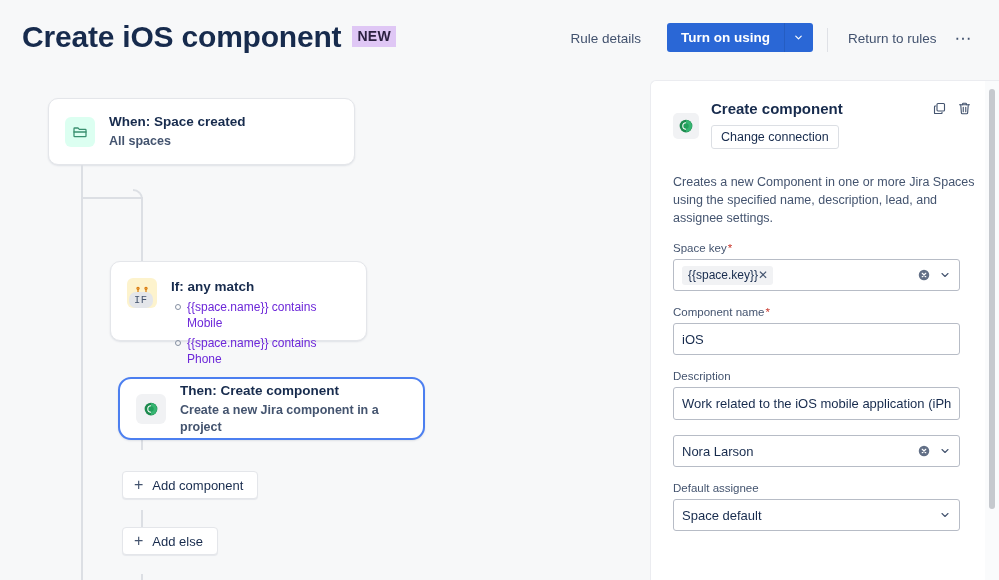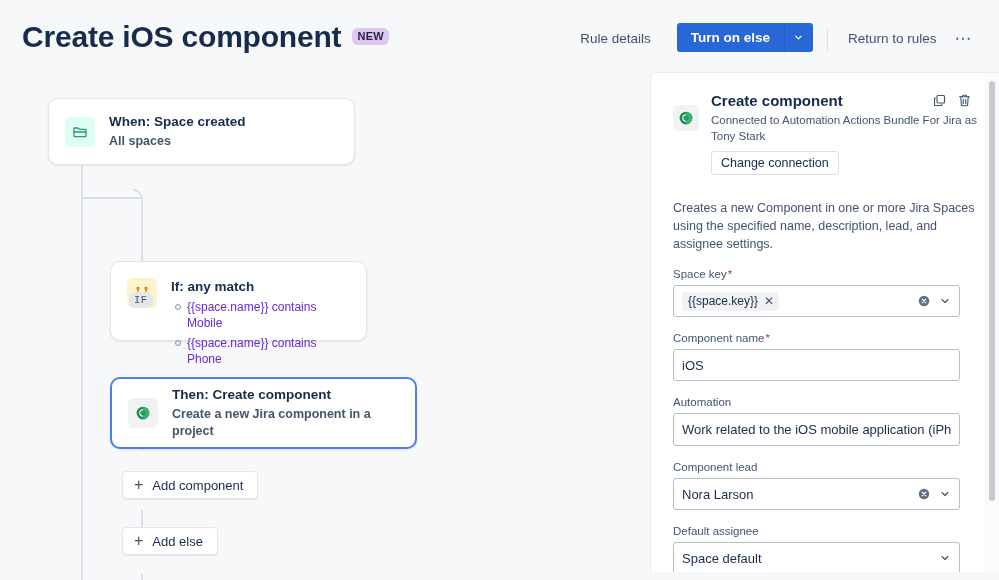--- a/index.html
+++ b/index.html
@@ -22,25 +22,25 @@
   #page-title {
     margin-left: 22px;
     font-size: 30px; font-weight: bold;
     letter-spacing: -0.2px;
     color: #172b4d;
   }
   #new-badge {
     margin-left: 11px;
     background: #dfc7f5;
     color: #2b2040;
-    font-size: 11px;
+    font-size: 14px;
     font-weight: bold;
     letter-spacing: 0.3px;
     padding: 2px 5px 3px 5px;
-    border-radius: 6px;
+    border-radius: 0;
     position: relative; top: -1px;
   }
   #header-actions {
     margin-left: auto;
     display: flex; align-items: flex-end;
     padding-right: 18px;
     gap: 0;
   }
   .hdr-link {
     font-size: 13.5px;
@@ -192,21 +192,21 @@
     font-size: 16px;
     color: #44546f;
     margin-right: 9px;
     font-weight: 300;
     line-height: 1;
   }
 
   
   #panel {
     position: absolute;
-    top: 72px; left: 650px;
+    top: 80px; left: 650px;
     width: 349px; height: 500px;
     background: #ffffff;
     border-top-left-radius: 6px;
     border: 1px solid #ebecf0;
     border-right: none; border-bottom: none;
     overflow: hidden;
   }
   #panel-scroll {
     position: absolute; inset: 0;
     padding: 18px 22px 0 22px;
@@ -281,21 +281,20 @@
     color: #172b4d;
     position: relative;
   }
   .chip {
     background: #f1f2f4;
     border-radius: 3px;
     font-size: 12px;
     color: #172b4d;
     padding: 2px 5px 3px 6px;
     display: flex; align-items: center;
-    gap: 6px;
   }
   .chip-x { color: #44546f; font-size: 12px; cursor: pointer; }
   .input-text { flex: 1; overflow: hidden; white-space: nowrap; }
   .input-controls {
     margin-left: auto;
     display: flex; align-items: center;
     gap: 8px;
     padding-left: 6px;
   }
   .clear-icon, .caret-icon { cursor: pointer; display: flex; }
@@ -319,21 +318,21 @@
 <body>
 
 <div id="header">
   <div id="page-title">Create iOS component</div>
   <div id="new-badge">NEW</div>
 
   <div id="header-actions">
     <div class="hdr-link">Rule details</div>
 
     <div id="turn-on-group">
-      <button id="turn-on-rule">Turn on else</button>
+      <button id="turn-on-rule">Turn on using</button>
       <button id="turn-on-caret">
         <svg width="11" height="11" viewBox="0 0 24 24" fill="none" stroke="#ffffff" stroke-width="2.6" stroke-linecap="round" stroke-linejoin="round">
           <polyline points="6 9 12 15 18 9"></polyline>
         </svg>
       </button>
     </div>
 
     <div id="hdr-divider"></div>
     <div class="hdr-link">Return to rules</div>
     <div id="more-actions">⋯</div>
@@ -377,21 +376,21 @@
     </div>
     <div class="node-text">
       <div class="node-title">If: any match</div>
       <ul class="cond-list">
         <li>{{space.name}} contains Mobile</li>
         <li>{{space.name}} contains Phone</li>
       </ul>
     </div>
   </div>
 
-  <div class="node selected" style="left:110px; top:303px; width:307px; height:72px;">
+  <div class="node selected" style="left:118px; top:303px; width:307px; height:63px;border-radius:13px;">
     <div class="node-icon" style="background:#f1f2f4;">
       <svg width="18" height="18" viewBox="0 0 24 24">
         <circle cx="12" cy="12" r="8.5" fill="#1d8a4e"></circle>
         <circle cx="12" cy="12" r="5" fill="#ffffff"></circle>
         <path d="M12 4a8 8 0 0 1 0 16z" fill="#37b572"></path>
         <circle cx="12" cy="12" r="3.6" fill="#22a05c"></circle>
       </svg>
     </div>
     <div class="node-text">
       <div class="node-title">Then: Create component</div>
@@ -437,21 +436,20 @@
           <div class="panel-icon-btn">
             <svg width="15" height="15" viewBox="0 0 24 24" fill="none" stroke="#44546f" stroke-width="1.8" stroke-linecap="round" stroke-linejoin="round">
               <path d="M4 6h16"></path>
               <path d="M9 6V4.5a1 1 0 0 1 1-1h4a1 1 0 0 1 1 1V6"></path>
               <path d="M6 6l1 13a1.5 1.5 0 0 0 1.5 1.4h7A1.5 1.5 0 0 0 17 19l1-13"></path>
               <path d="M10 10v7M14 10v7"></path>
             </svg>
           </div>
         </div>
 
-        <div id="panel-connected">Connected to Automation Actions Bundle For Jira as Tony Stark</div>
         <button id="change-connection">Change connection</button>
       </div>
     </div>
 
     <div id="panel-desc">Creates a new Component in one or more Jira Spaces using the specified name, description, lead, and assignee settings.</div>
 
     <div class="field">
       <span class="field-label">
         <span>Space key</span><span class="req">*</span>
       </span>
@@ -480,31 +478,28 @@
       <span class="field-label">
         <span>Component name</span><span class="req">*</span>
       </span>
       <div class="input-box">
         <span class="input-text">iOS</span>
       </div>
     </div>
 
     <div class="field">
       <span class="field-label">
-        <span>Automation</span>
+        <span>Description</span>
       </span>
       <div class="input-box" style="height:33px;">
         <span class="input-text">Work related to the iOS mobile application (iPhone</span>
       </div>
     </div>
 
     <div class="field">
-      <span class="field-label">
-        <span>Component lead</span>
-      </span>
       <div class="input-box">
         <span class="input-text">Nora Larson</span>
         <span class="input-controls">
           <span class="clear-icon">
             <svg width="14" height="14" viewBox="0 0 24 24">
               <circle cx="12" cy="12" r="9" fill="#626f86"></circle>
               <path d="M9 9l6 6M15 9l-6 6" stroke="#ffffff" stroke-width="2" stroke-linecap="round"></path>
             </svg>
           </span>
           <span class="caret-icon">

